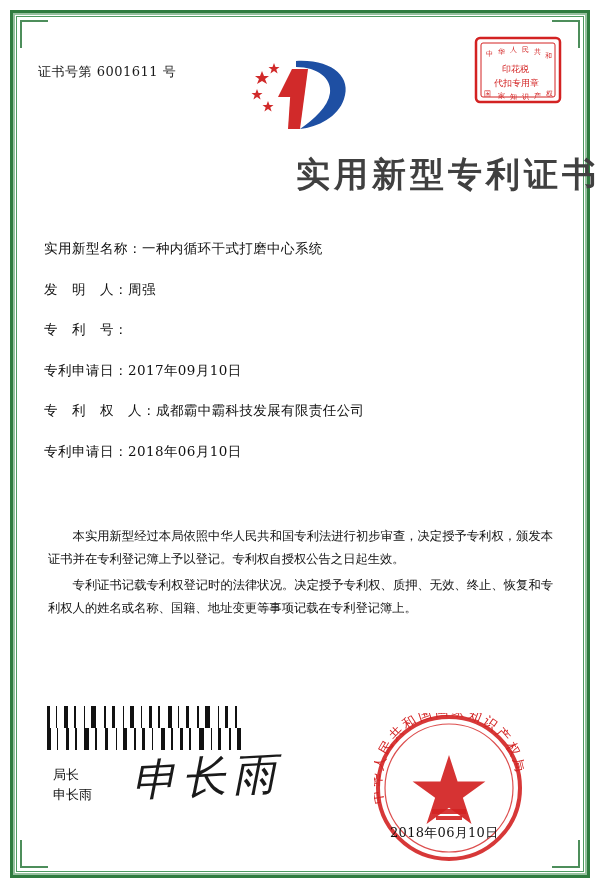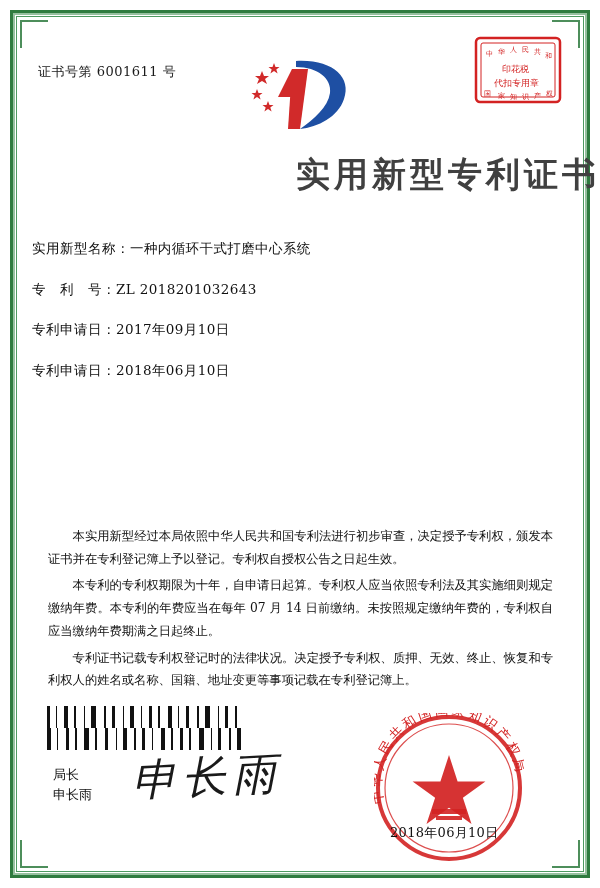--- a/index.html
+++ b/index.html
@@ -96,21 +96,21 @@
     font-weight: bold;
     letter-spacing: 4px;
     color: #404040;
     font-family: "DejaVu Serif", "Liberation Serif", serif;
     margin-left: 11px;
   }
 
   
   .fields {
     position: absolute;
-    left: 32px;
+    left: 44px;
     top: 240px;
     width: 505px;
   }
   .field-row {
     display: flex;
     align-items: baseline;
     margin-bottom: 22.5px;
     font-size: 13.5px;
     color: #111;
     font-family: "DejaVu Serif", "Liberation Serif", serif;
@@ -262,36 +262,42 @@
   </div>
 
   <div class="title">实用新型专利证书</div>
 
   <div class="fields">
     <div class="field-row">
       <span class="field-label">实用新型名称：</span>
       <span class="field-value">一种内循环干式打磨中心系统</span>
     </div>
     <div class="field-row">
+      <span class="field-label">发　明　人：</span>
+      <span class="field-value">周强</span>
+    </div>
+    <div class="field-row">
       <span class="field-label">专　利　号：</span>
-      <span class="field-value">ZL 2018201032643</span>
     </div>
     <div class="field-row">
       <span class="field-label">专利申请日：</span>
       <span class="field-value">2017年09月10日</span>
     </div>
     <div class="field-row">
+      <span class="field-label">专　利　权　人：</span>
+      <span class="field-value">成都霸中霸科技发展有限责任公司</span>
+    </div>
+    <div class="field-row">
       <span class="field-label">专利申请日：</span>
       <span class="field-value">2018年06月10日</span>
     </div>
   </div>
 
   <div class="paras">
     <p>本实用新型经过本局依照中华人民共和国专利法进行初步审查，决定授予专利权，颁发本证书并在专利登记簿上予以登记。专利权自授权公告之日起生效。</p>
-    <p>本专利的专利权期限为十年，自申请日起算。专利权人应当依照专利法及其实施细则规定缴纳年费。本专利的年费应当在每年 07 月 14 日前缴纳。未按照规定缴纳年费的，专利权自应当缴纳年费期满之日起终止。</p>
     <p>专利证书记载专利权登记时的法律状况。决定授予专利权、质押、无效、终止、恢复和专利权人的姓名或名称、国籍、地址变更等事项记载在专利登记簿上。</p>
   </div>
 
   <div class="barcode">
     <span style="width:3px"></span><span style="width:1px;background:#fff"></span>
     <span style="width:1px"></span><span style="width:2px;background:#fff"></span>
     <span style="width:4px"></span><span style="width:1px;background:#fff"></span>
     <span style="width:2px"></span><span style="width:3px;background:#fff"></span>
     <span style="width:1px"></span><span style="width:1px;background:#fff"></span>
     <span style="width:5px"></span><span style="width:2px;background:#fff"></span>

